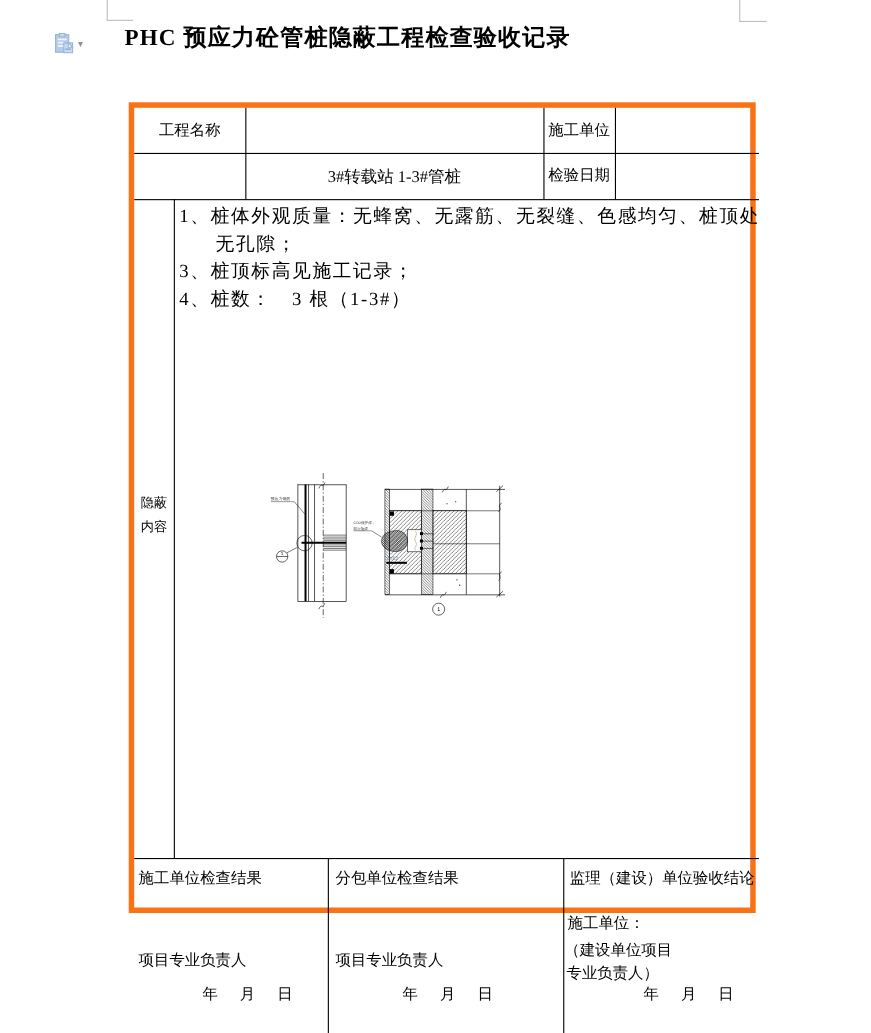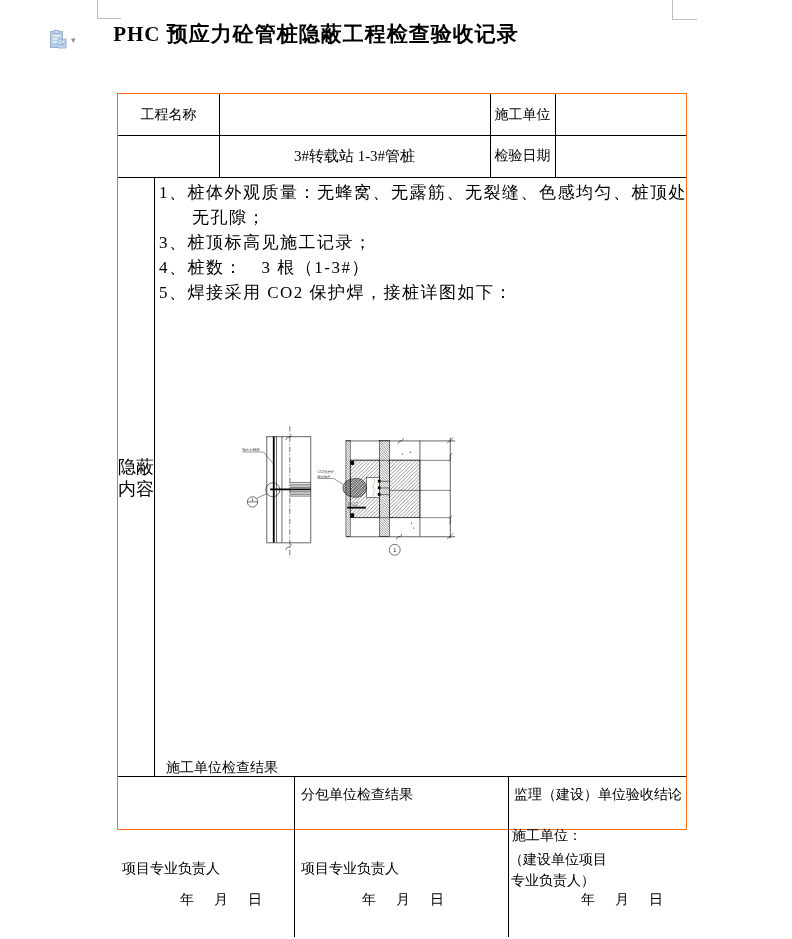--- a/index.html
+++ b/index.html
@@ -14,33 +14,33 @@
   #paste-btn { position:absolute; left:50px; top:30px; width:32px; height:22px; cursor:pointer; }
   #paste-arrow { position:absolute; left:21px; top:6px; font-size:9px; color:#8f8f8f;
                  font-family:"Liberation Sans", sans-serif; line-height:9px; }
 
   
   #doc-title { position:absolute; left:0; top:20px; width:632px; text-align:center;
                font-size:21px; font-weight:bold; letter-spacing:1px; }
 
   
   #form-table { position:absolute; left:117px; top:93px; width:570px; height:737px;
-                border:1px solid #f97316; font-size:14px; }
+                border:5px solid #f97316; font-size:14px; }
   .hline { position:absolute; left:0; width:568px; height:1px; background:#000; }
   .vline { position:absolute; width:1px; background:#000; }
   .cell  { position:absolute; display:flex; align-items:center; justify-content:center; }
 
   
   #hc-list { position:absolute; left:41px; top:86px; width:528px; font-size:17px;
              line-height:25px; letter-spacing:1.5px; text-align:justify; }
   #hc-list .item { padding-left:33px; text-indent:-33px; }
 
   
-  #hc-label { position:absolute; left:0; top:362px; width:36px; text-align:center;
-              font-size:18px; line-height:22px; }
+  #hc-label { position:absolute; left:0; top:348px; width:36px; text-align:center;
+              font-size:12px; line-height:22px; }
 
   
   .ftxt { position:absolute; white-space:nowrap; font-size:14px; }
   .fdate { letter-spacing:3px; }
 
   svg text { font-family:"Liberation Sans", sans-serif; }
 </style>
 </head>
 <body>
 
@@ -85,21 +85,20 @@
 
   <div id="hc-label">
     <div>隐蔽</div>
     <div>内容</div>
   </div>
 
   <div id="hc-list">
     <div class="item">1、桩体外观质量：无蜂窝、无露筋、无裂缝、色感均匀、桩顶处无孔隙；</div>
     <div class="item">3、桩顶标高见施工记录；</div>
     <div class="item">4、桩数：　3 根（1-3#）</div>
-    <div class="item">5、焊接采用 CO2 保护焊，接桩详图如下：</div>
   </div>
 
   <svg class="abs" style="left:123px; top:285px;" width="370" height="230" viewBox="240 378 610 230">
     <defs>
       <pattern id="hA" patternUnits="userSpaceOnUse" width="6" height="6">
         <path d="M0,6 L6,0" stroke="#000" stroke-width="0.7"></path>
       </pattern>
       <pattern id="hB" patternUnits="userSpaceOnUse" width="4" height="4">
         <path d="M0,0 L4,4" stroke="#000" stroke-width="0.7"></path>
       </pattern>
@@ -199,21 +198,21 @@
       </g>
 
       <g>
         <circle cx="493.5" cy="585" r="9" stroke-width="0.9"></circle>
         <text x="493.5" y="588" font-size="8" text-anchor="middle" fill="#000" stroke="none">1</text>
       </g>
     </g>
   </svg>
 
   <div>
-    <div class="ftxt" style="left:4px; top:665px;margin-left:44px;">施工单位检查结果</div>
+    <div class="ftxt" style="left:4px; top:692px;">施工单位检查结果</div>
     <div class="ftxt" style="left:4px; top:766px;">项目专业负责人</div>
     <div class="ftxt fdate" style="left:62px; top:797px;">年　月　日</div>
   </div>
   <div>
     <div class="ftxt" style="left:183px; top:692px;">分包单位检查结果</div>
     <div class="ftxt" style="left:183px; top:766px;">项目专业负责人</div>
     <div class="ftxt fdate" style="left:244px; top:797px;">年　月　日</div>
   </div>
   <div>
     <div class="ftxt" style="left:396px; top:692px;">监理（建设）单位验收结论</div>

